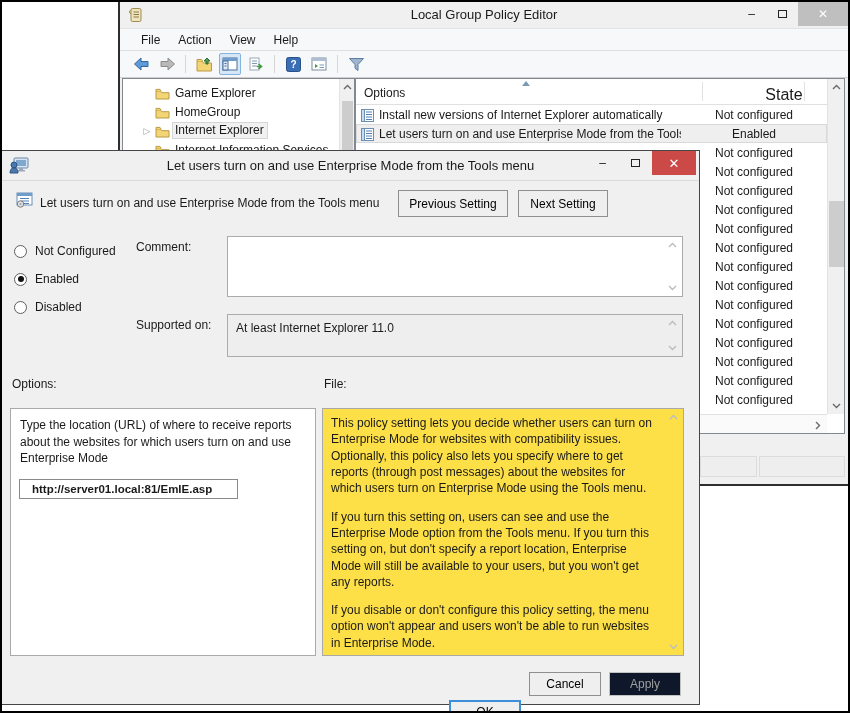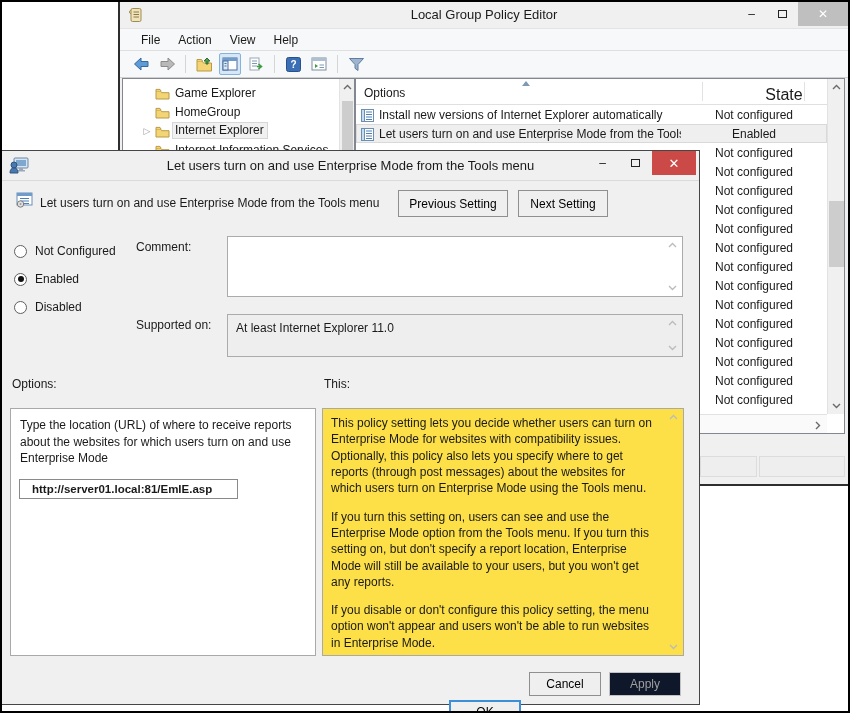--- a/index.html
+++ b/index.html
@@ -411,21 +411,21 @@
       <span>At least Internet Explorer 11.0</span>
       <svg class="chev-tr" width="9" height="6" viewBox="0 0 9 6">
           <polyline points="1,5 4.5,1.5 8,5" fill="none" stroke="#bcbcbc" stroke-width="1.4"></polyline>
         </svg>
       <svg class="chev-br" width="9" height="6" viewBox="0 0 9 6">
           <polyline points="1,1 4.5,4.5 8,1" fill="none" stroke="#bcbcbc" stroke-width="1.4"></polyline>
         </svg>
     </div>
 
     <span class="lbl options-label">Options:</span>
-    <span class="lbl help-label">This:</span>
+    <span class="lbl help-label">File:</span>
 
     <div class="options-panel">
       <div class="options-text">Type the location (URL) of where to receive reports about the websites for which users turn on and use Enterprise Mode</div>
       <input class="url-input" type="text" value="http://server01.local:81/EmIE.asp" style="">
     </div>
 
     <div class="help-panel">
       <div class="help-text" id="help-text">
           <p>This policy setting lets you decide whether users can turn on Enterprise Mode for websites with compatibility issues. Optionally, this policy also lets you specify where to get reports (through post messages) about the websites for which users turn on Enterprise Mode using the Tools menu.</p>
           <p>If you turn this setting on, users can see and use the Enterprise Mode option from the Tools menu. If you turn this setting on, but don't specify a report location, Enterprise Mode will still be available to your users, but you won't get any reports.</p>

